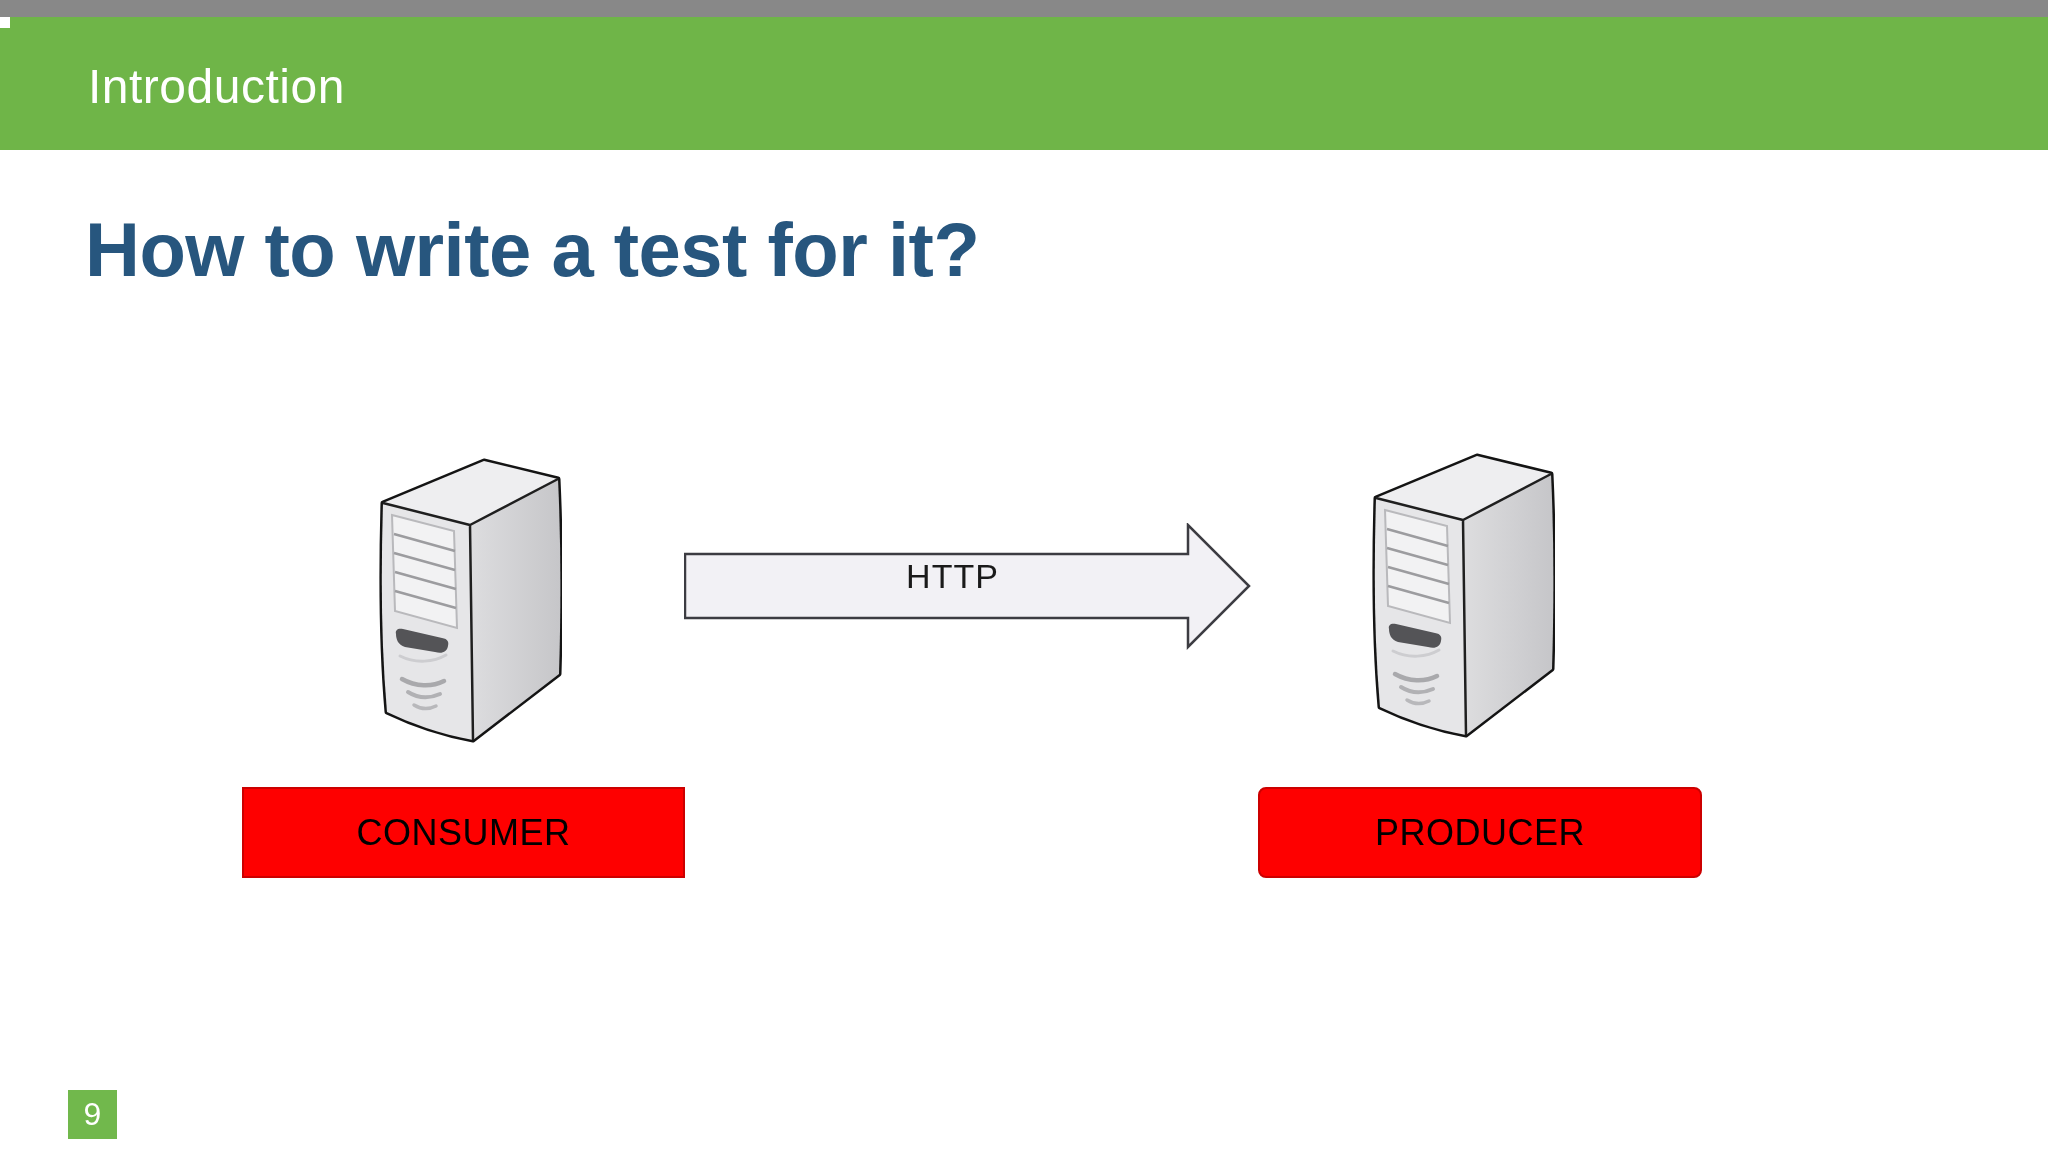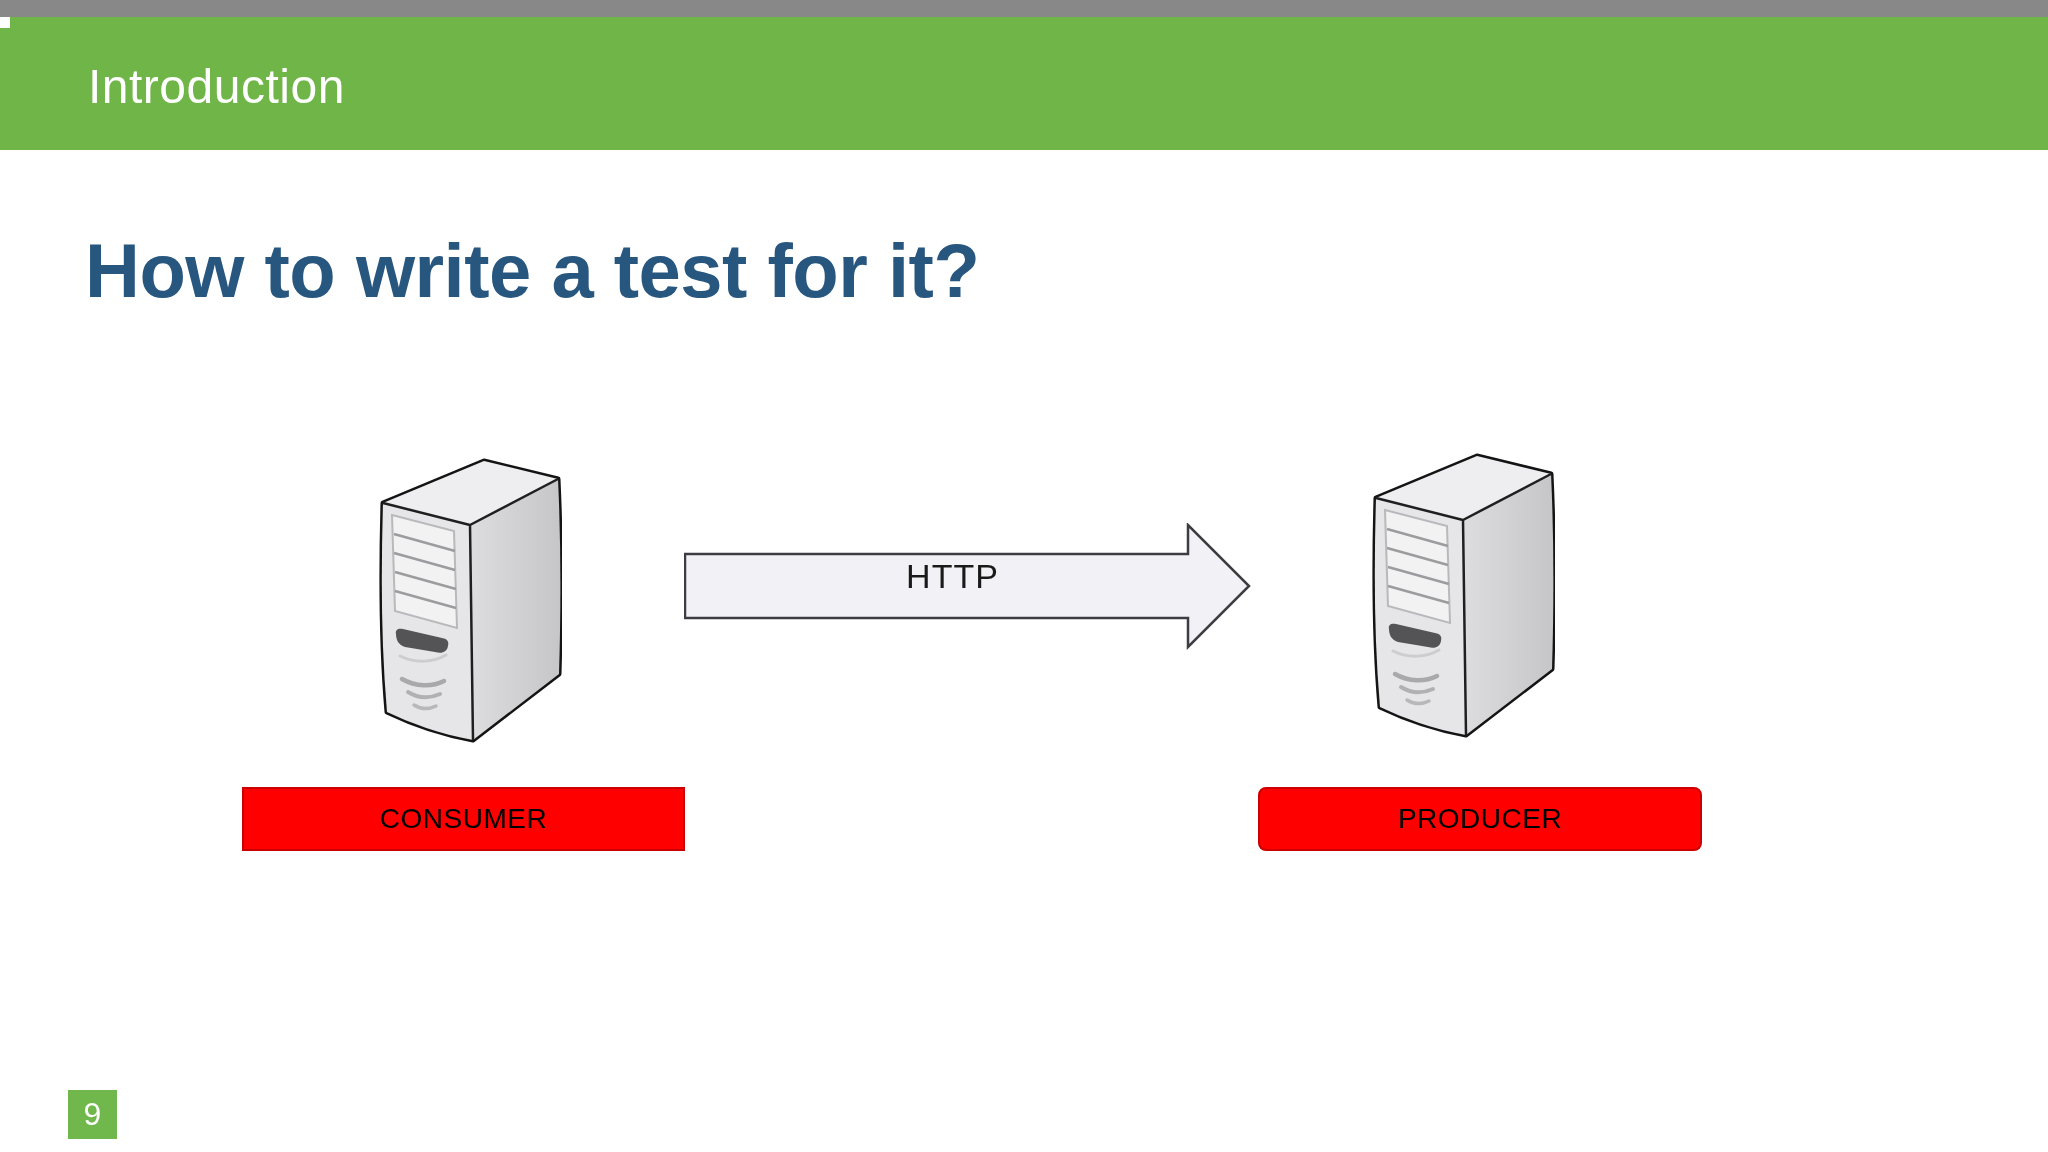--- a/index.html
+++ b/index.html
@@ -14,41 +14,41 @@
   }
   .header-title{
     position:absolute; left:88px; top:0; line-height:140px;
     font-size:48px; color:#ffffff; letter-spacing:0.5px;
   }
   .corner-notch{
     position:absolute; left:0; top:0; width:10px; height:11px; background:#ffffff;
   }
   
   .slide-title{
-    position:absolute; left:85px; top:210px; margin:0;
+    position:absolute; left:85px; top:189px; margin:0;
     font-size:76px; font-weight:bold; color:var(--title-blue,#27567E);
     letter-spacing:-0.5px;
   }
   
   .server{ position:absolute; width:184px; height:285px; }
   .server-left{ left:378px; top:441px; }
   .server-right{ left:1371px; top:436px; }
   
   .http-arrow{ position:absolute; left:684px; top:506px; width:567px; height:127px; }
   .arrow-label{
     position:absolute; left:700px; top:537px; width:505px; height:45px;
     display:flex; align-items:center; justify-content:center;
     font-size:34px; color:#1a1a1a; letter-spacing:1px;
   }
   
   .label-box{
-    position:absolute; top:770px; height:64px; box-sizing:border-box;
+    position:absolute; top:770px; height:91px; box-sizing:border-box;
     background:var(--box-red,#FE0000); border:2px solid var(--box-red-border,#CC0000);
     display:flex; align-items:center; justify-content:center;
-    font-size:28px; color:#000000; letter-spacing:0.5px;
+    font-size:36px; color:#000000; letter-spacing:0.5px;
   }
   .label-consumer{ left:242px; width:443px; }
   .label-producer{ left:1258px; width:444px;border-radius:8px; }
   
   .page-badge{
     position:absolute; left:68px; top:1073px; width:49px; height:49px;
     background:var(--page-green,#71B84C); color:#ffffff;
     display:flex; align-items:center; justify-content:center; font-size:32px;
   }
   .spring-logo{

